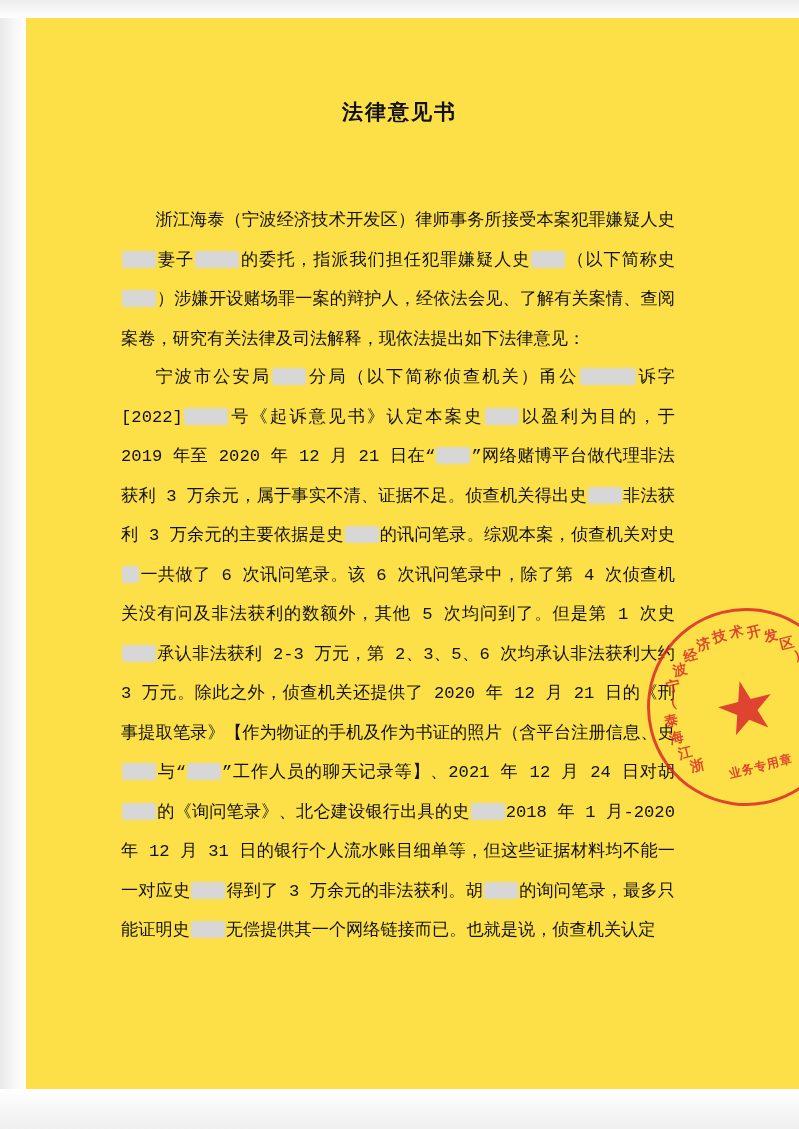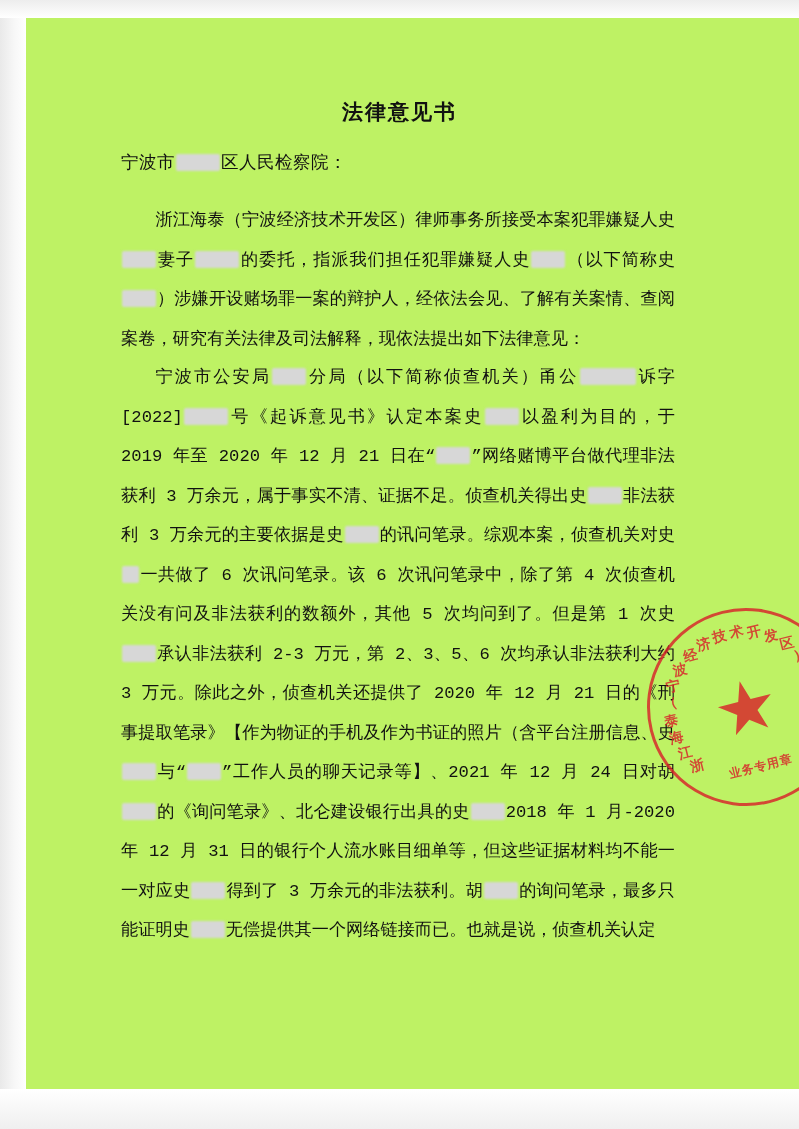--- a/index.html
+++ b/index.html
@@ -11,21 +11,21 @@
     width: 799px;
     height: 1129px;
     position: relative;
     font-family: "Liberation Serif", "DejaVu Serif", serif;
     color: #111111;
     overflow: hidden;
   }
   .page {
     position: absolute;
     inset: 0;
-    background: #bef264;
+    background: #fde047;
   }
   
   .scan-edge-left {
     position: absolute;
     left: 0; top: 0; bottom: 0;
     width: 26px;
     background: linear-gradient(to right, #e9e9e9 0%, #f7f7f7 55%, #ffffff 100%);
     pointer-events: none;
   }
   .scan-edge-top {
@@ -156,23 +156,20 @@
 <body>
 
 <div class="page">
 
   <div class="scan-edge-left"></div>
   <div class="scan-edge-top"></div>
   <div class="scan-edge-bottom"></div>
 
   <div class="doc-title">法律意见书</div>
 
-  <div class="addressee">
-    <span>宁波市</span><span class="redact r-md"></span><span>区人民检察院：</span>
-  </div>
 
   <div class="body-text">
     <p class="para">浙江海泰（宁波经济技术开发区）律师事务所接受本案犯罪嫌疑人史<span class="redact r-sm"></span>妻子<span class="redact r-md"></span>的委托，指派我们担任犯罪嫌疑人史<span class="redact r-sm"></span>（以下简称史<span class="redact r-sm"></span>）涉嫌开设赌场罪一案的辩护人，经依法会见、了解有关案情、查阅案卷，研究有关法律及司法解释，现依法提出如下法律意见：</p>
     <p class="para">宁波市公安局<span class="redact r-sm"></span>分局（以下简称侦查机关）甬公<span class="redact r-lg"></span>诉字[2022]<span class="redact r-md"></span>号《起诉意见书》认定本案史<span class="redact r-sm"></span>以盈利为目的，于 2019 年至 2020 年 12 月 21 日在“<span class="redact r-sm"></span>”网络赌博平台做代理非法获利 3 万余元，属于事实不清、证据不足。侦查机关得出史<span class="redact r-sm"></span>非法获利 3 万余元的主要依据是史<span class="redact r-sm"></span>的讯问笔录。综观本案，侦查机关对史<span class="redact r-sq"></span>一共做了 6 次讯问笔录。该 6 次讯问笔录中，除了第 4 次侦查机关没有问及非法获利的数额外，其他 5 次均问到了。但是第 1 次史<span class="redact r-sm"></span>承认非法获利 2-3 万元，第 2、3、5、6 次均承认非法获利大约 3 万元。除此之外，侦查机关还提供了 2020 年 12 月 21 日的《刑事提取笔录》【作为物证的手机及作为书证的照片（含平台注册信息、史<span class="redact r-sm"></span>与“<span class="redact r-sm"></span>”工作人员的聊天记录等】、2021 年 12 月 24 日对胡<span class="redact r-sm"></span>的《询问笔录》、北仑建设银行出具的史<span class="redact r-sm"></span>2018 年 1 月-2020 年 12 月 31 日的银行个人流水账目细单等，但这些证据材料均不能一一对应史<span class="redact r-sm"></span>得到了 3 万余元的非法获利。胡<span class="redact r-sm"></span>的询问笔录，最多只能证明史<span class="redact r-sm"></span>无偿提供其一个网络链接而已。也就是说，侦查机关认定</p>
   </div>
 
   <div class="seal">
     <div class="seal-inner">
       <div class="seal-star">★</div>
       <div class="seal-text">

